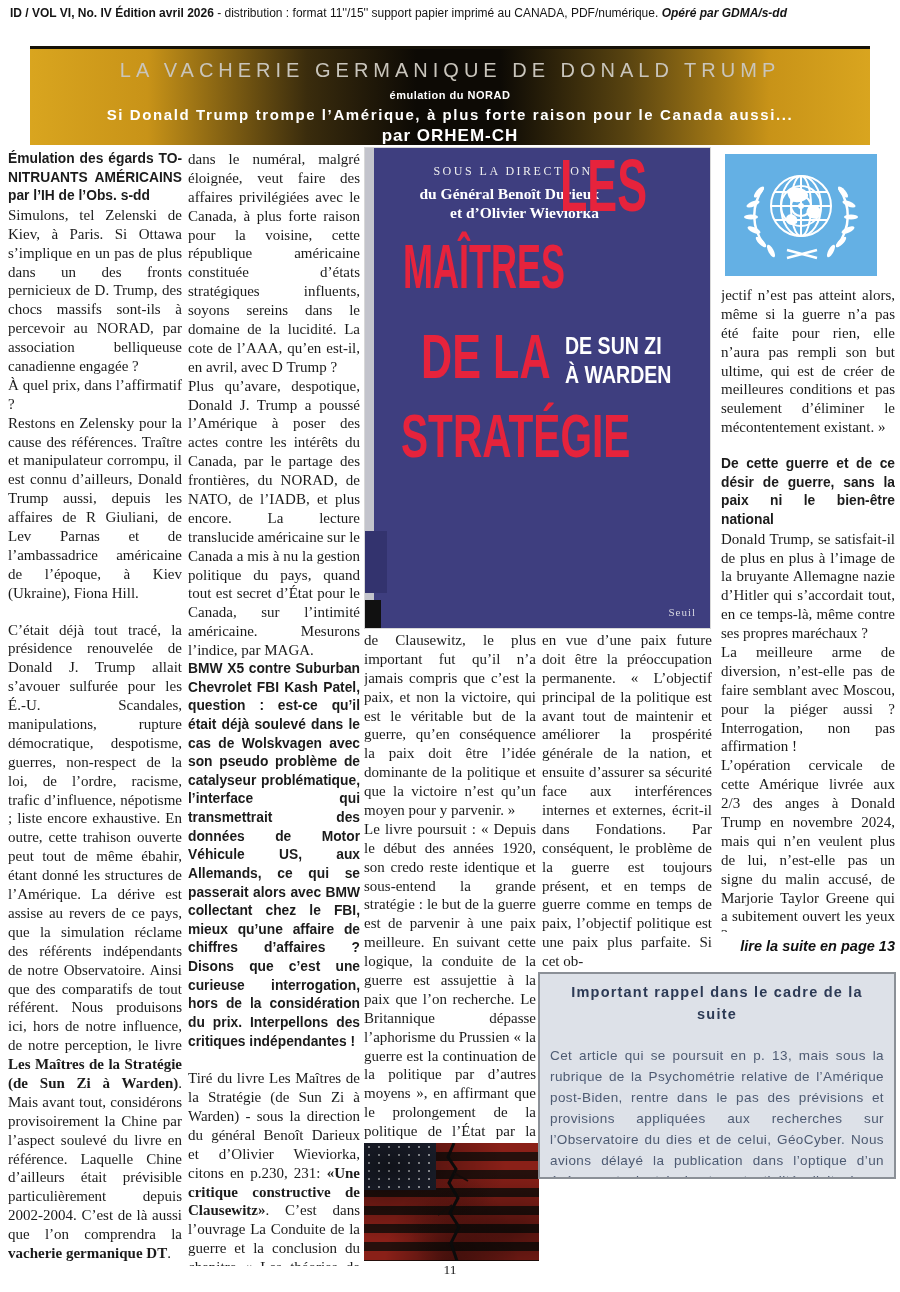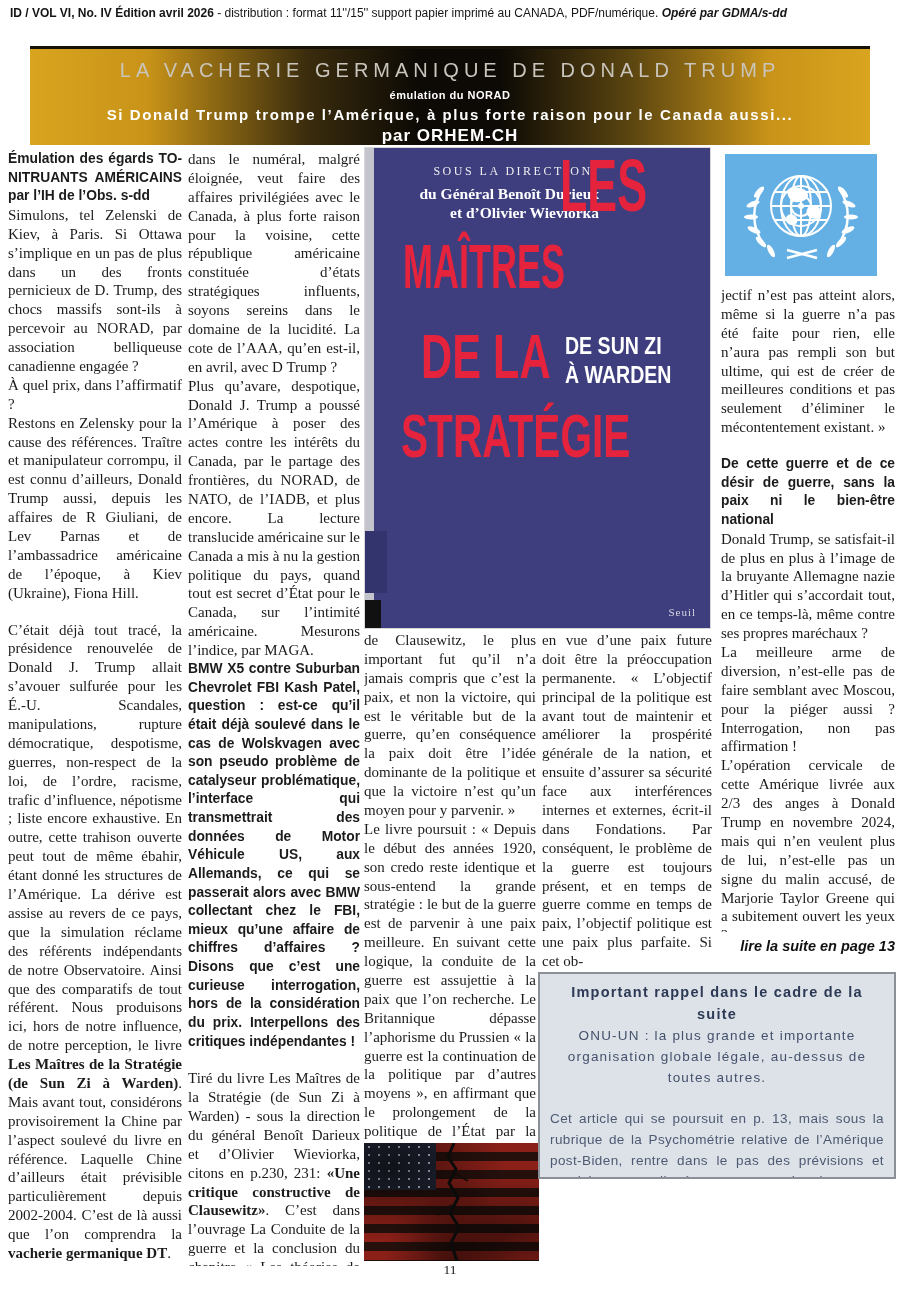--- a/index.html
+++ b/index.html
@@ -208,21 +208,20 @@
     <div class="canton"></div>
     <div class="grunge"></div>
     <svg viewBox="0 0 175 118" width="175" height="118">
       <path d="M90,0 L84,14 L92,26 L85,40 L94,55 L86,70 L95,84 L87,100 L93,118" stroke="#0b0b0b" stroke-width="3" fill="none"></path>
       <path d="M90,30 L104,38 M88,62 L74,72" stroke="#140c0a" stroke-width="1.6" fill="none"></path>
     </svg>
   </div>
 
   <div class="notice-box">
     <div class="box-title">Important rappel dans le cadre de la suite</div>
-    <div class="box-sub">ONU-UN : la plus grande et importante organisation globale légale, au-dessus de toutes autres.</div>
     <div class="box-body-col">
         <p class="gap"><span>Cet article qui se poursuit en p. 13, mais sous la rubrique de la Psychométrie relative de l’Amérique post-Biden, rentre dans le pas des prévisions et provisions appliquées aux recherches sur l’Observatoire du </span><span class="i">dies</span><span> et de celui, </span><span class="i">GéoCyber</span><span>. Nous avions délayé la publication dans l’optique d’un événement, dont la haute potentialité allait, de ce fait, retenir l’attention. En effet, l’affaire du gala, dont l’issue connue révèle une constante chez cet homme qui dirige l’Amérique : la guerre à domicile</span></p>
       </div>
   </div>
 
   <div class="footer-page">11</div>
 
 </div>
 
 </body></html>

